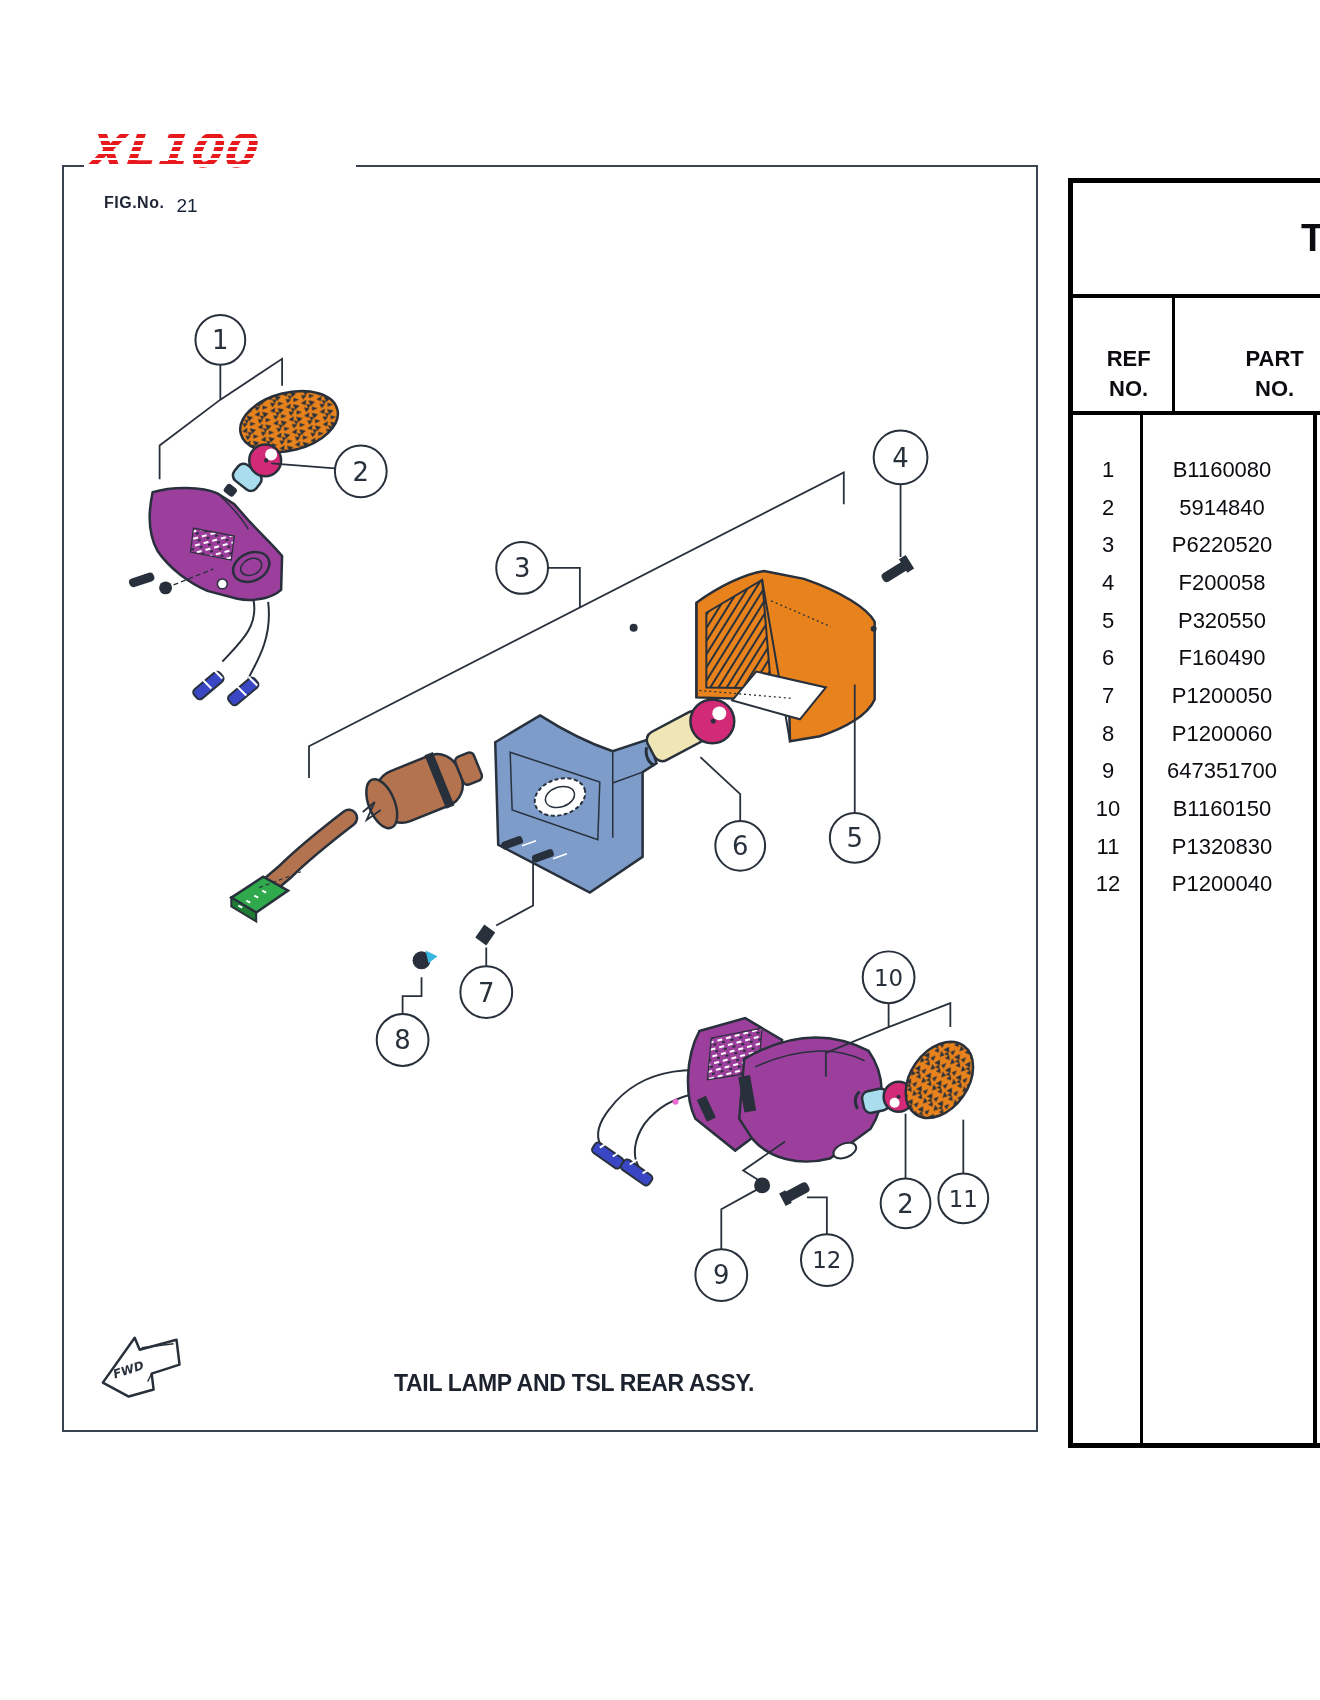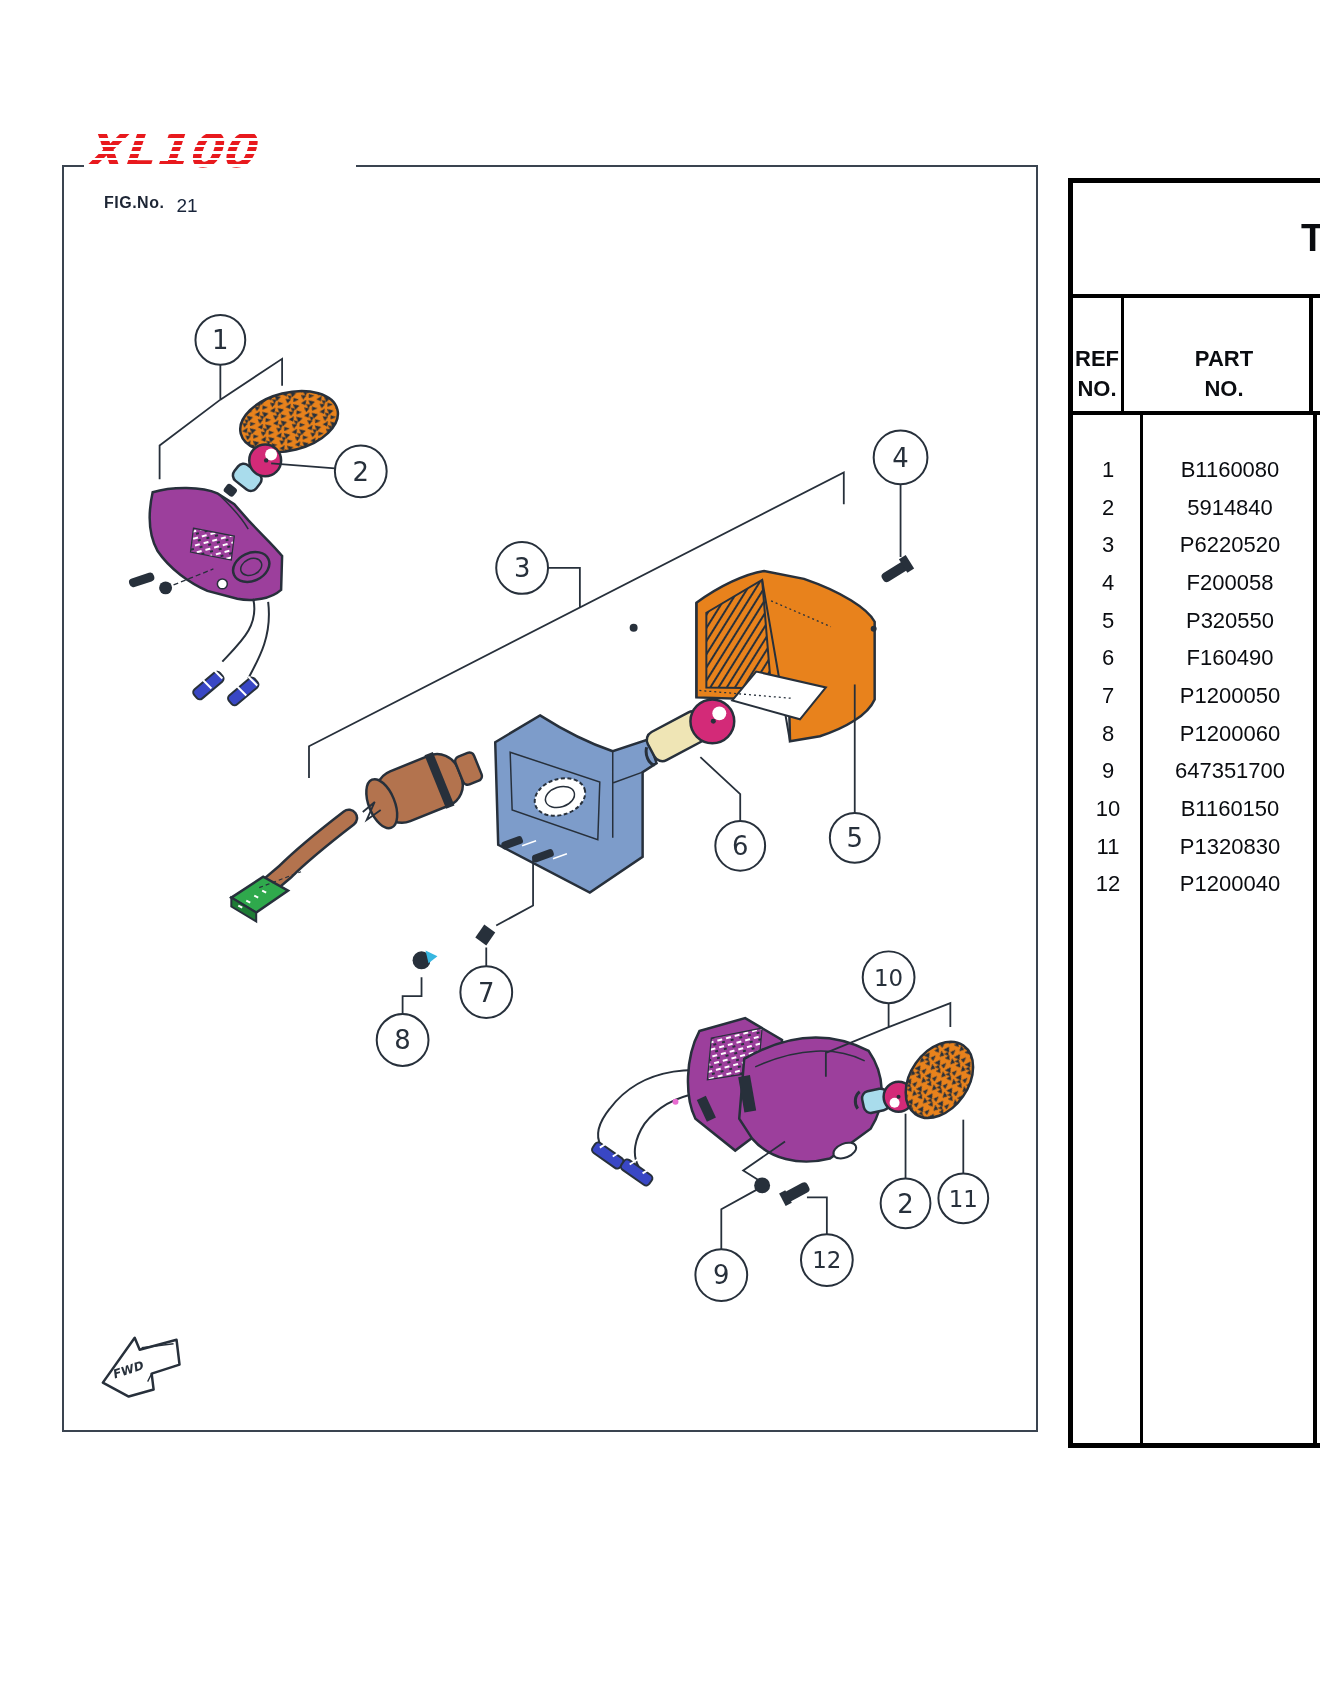--- a/index.html
+++ b/index.html
@@ -46,31 +46,31 @@
     display:flex;align-items:center;
   }
   .t-title span{font-weight:bold;font-size:38px;color:#0a0c10;padding-left:228px;}
   .t-head{
     position:absolute;left:0;top:115px;width:100%;height:113px;
     border-bottom:4px solid #000;display:flex;
   }
   .t-hcell{display:flex;flex-direction:column;justify-content:flex-end;
     align-items:center;padding-bottom:7px;font-weight:bold;font-size:22px;
     line-height:30px;color:#0a0c10;}
-  .t-hcell.ref{width:48px;}
+  .t-hcell.ref{width:88px;margin-left:12px;}
   .t-hcell.part{width:170px;padding-left:15px;}
   .t-vdiv3{width:3px;background:#000;height:100%;}
   .t-vdiv4{width:4px;background:#000;height:100%;}
   .t-body{position:absolute;left:0;top:232px;bottom:0;width:100%;}
   .t-body .vline1{position:absolute;left:67px;top:0;bottom:0;width:3px;background:#000;}
   .t-body .vline2{position:absolute;left:240px;top:0;bottom:0;width:4px;background:#000;}
   .t-rows{position:absolute;left:0;top:36px;right:0;}
   .trow{height:37.7px;display:flex;align-items:center;font-size:22px;color:#0a0c10;}
   .trow .tref{width:70px;text-align:center;}
-  .trow .tpart{width:158px;text-align:center;padding-left:8px;}
+  .trow .tpart{width:158px;text-align:center;}
 </style>
 </head>
 <body>
 
 <div class="logo">
   <span class="logo-text">XL100</span>
   <span class="logo-stripes"></span>
 </div>
 
 <div class="diagram-box">
@@ -296,20 +296,21 @@
         </g>
       </g>
 
     <g>
       <path d="M101,1385 L133,1340 L138,1352 L175,1342 L178,1367 L150,1376 L152,1392 L127,1399 Z" fill="#ffffff" stroke="#27303b" stroke-width="2.5" stroke-linejoin="round"></path>
       <path d="M140,1350 L172,1346 M146,1384 L150,1376" stroke="#27303b" stroke-width="1.3" fill="none"></path>
       <text x="128" y="1376" transform="rotate(-18 128 1376)" font-size="12" font-style="italic" font-weight="bold" fill="#27303b" text-anchor="middle" font-family="DejaVu Sans, sans-serif">FWD</text>
     </g>
   </svg>
 
+  <div class="caption">TAIL LAMP AND TSL REAR ASSY.</div>
 </div>
 
 <div class="t-outer">
   <div class="t-title">
     <span>T</span>
   </div>
   <div class="t-head">
     <div class="t-hcell ref">
       <span>REF</span>
       <span>NO.</span>

